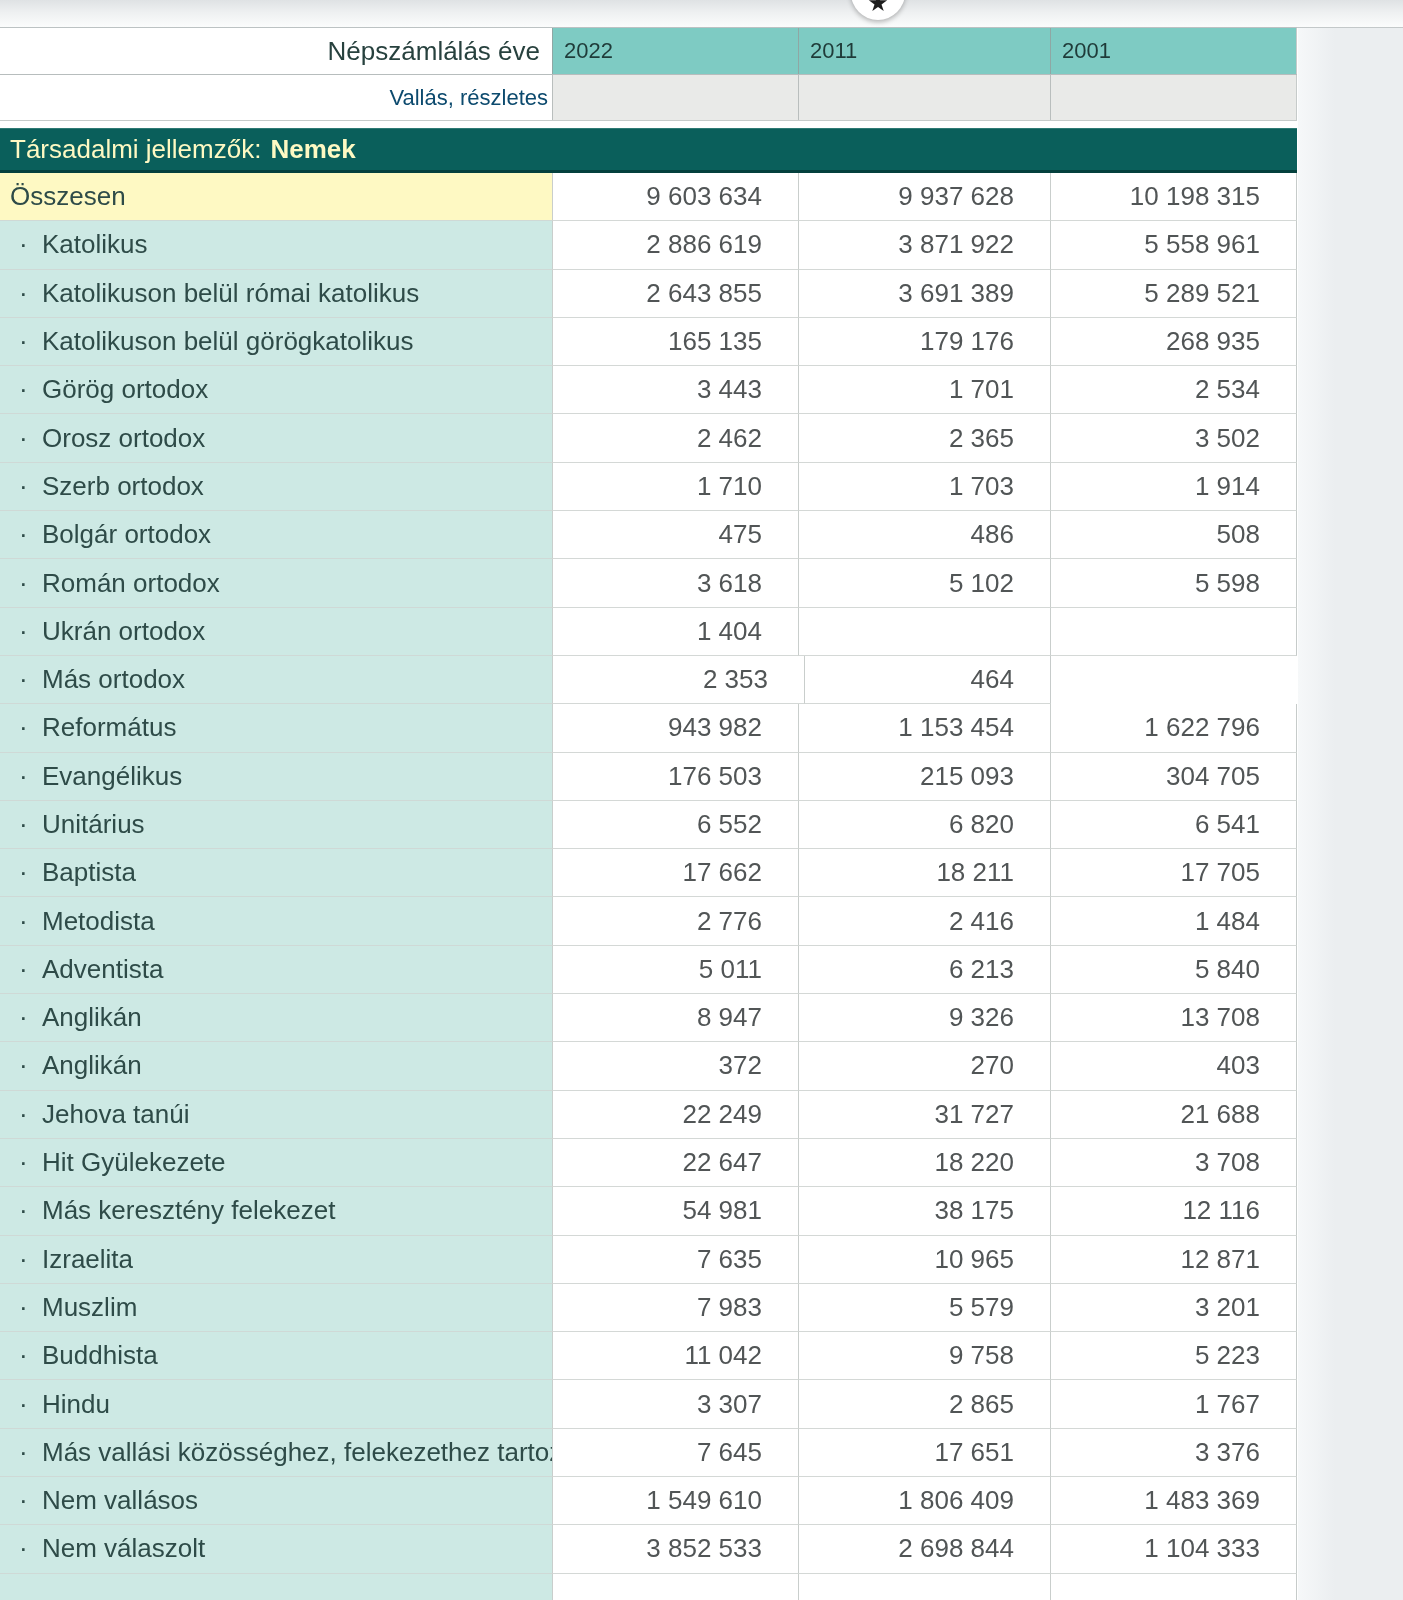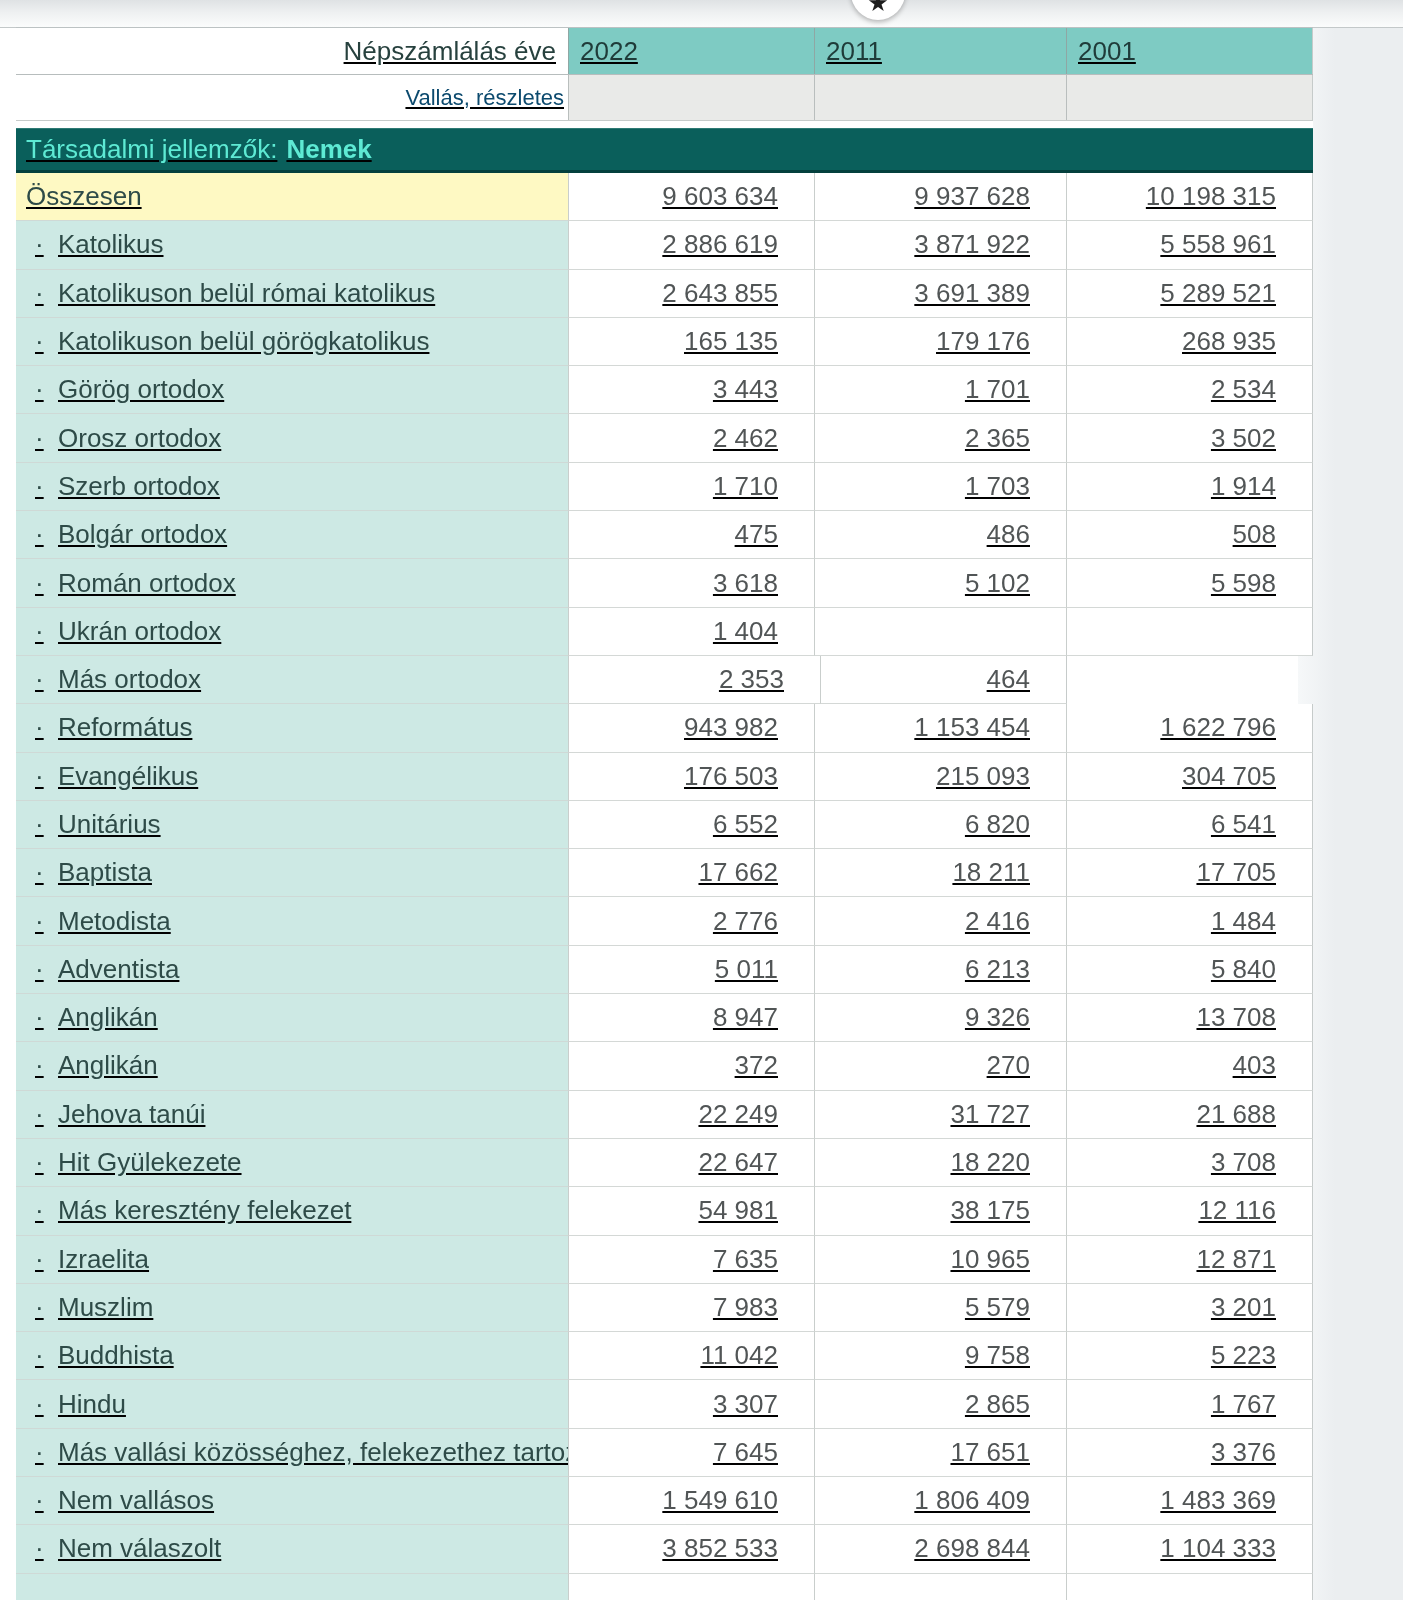--- a/index.html
+++ b/index.html
@@ -33,60 +33,59 @@
     font-size: 24px; color: #1d1d1d;
     position: relative; top: 10px;
     line-height: 1;
   }
   
   .right-bg {
     position: absolute; top: 28px; left: 1298px; right: 0; bottom: 0;
     background: linear-gradient(to right, #f6f8f9 0%, #ebeef0 35%, #ebeef0 100%);
   }
   .sheet {
-    position: absolute; top: 27px; left: 16px;
+    position: absolute; top: 27px; left: 0;
     width: 1297px;
     z-index: 2;
-    text-decoration: underline;
   }
   .row { display: flex; width: 1297px; box-sizing: border-box; }
   .cell {
     box-sizing: border-box;
     display: flex; align-items: center;
     overflow: hidden; white-space: nowrap;
   }
   .c0 { width: 552px; }
   .c1 { width: 246px; }
   .c2 { width: 252px; }
   .c3 { width: 247px; text-align: right; }
   .c1, .c2, .c3 { border-left: 1px solid #c9cecc; justify-content: flex-end; padding-right: 36px; }
   .hrow1 { height: 48px; border-top: 1px solid #bcc2c3; border-bottom: 1px solid #b7bdbd; }
   .hrow1 .c0 {
     background: #ffffff; justify-content: flex-end; padding-right: 12px;
     font-size: 26px; color: #27413e;
   }
   .hrow1 .yc {
     background: #7ecbc3; justify-content: flex-start; padding-left: 11px; padding-right: 0;
-    font-size: 26px; color: #1f3b39; border-left: 1px solid #8fa7a4;
+    font-size: 22px; color: #1f3b39; border-left: 1px solid #8fa7a4;
   }
   .hrow2 { height: 46px; border-bottom: 1px solid #c6cbca; }
   .hrow2 .c0 {
     background: #ffffff; justify-content: flex-end; padding-right: 4px;
     font-size: 22px; color: #0c4a6e;
   }
   .hrow2 .gc { background: #e9eae8; border-left: 1px solid #b9bebd; }
   .gap { height: 7px; background: #ffffff; width: 1297px; }
   .band {
     width: 1297px; height: 45px; box-sizing: border-box;
     background: #0a5f5b;
     border-top: 1px solid #2e7a74;
     border-bottom: 3px solid #04403d;
     display: flex; align-items: center;
     padding-left: 10px;
-    font-size: 26px; color: #5eead4;
+    font-size: 26px; color: #fef9c3;
   }
   .band .b { font-weight: bold; margin-left: 9px; }
   .drow { height: 48.3px; }
   .drow .c0 {
     background: #cde9e4;
     font-size: 26px; color: #2e4b48;
     border-bottom: 1px solid #cfd9d6;
     padding-left: 10px;
   }
   .drow.total .c0 { background: #fef9c3; }

